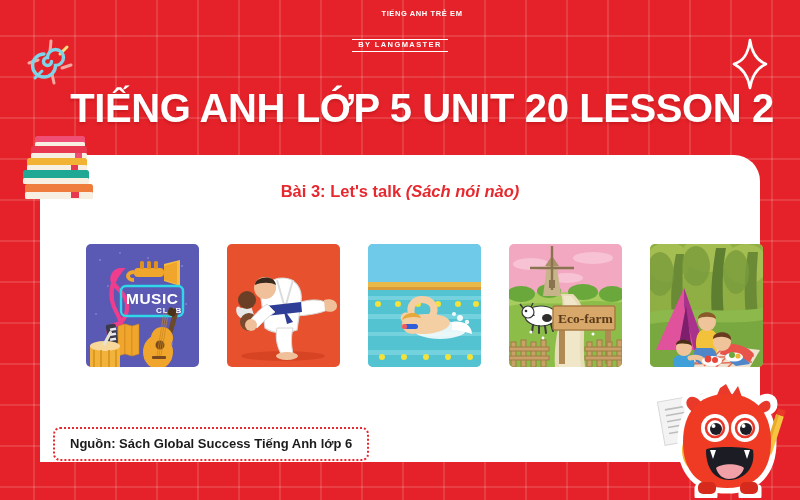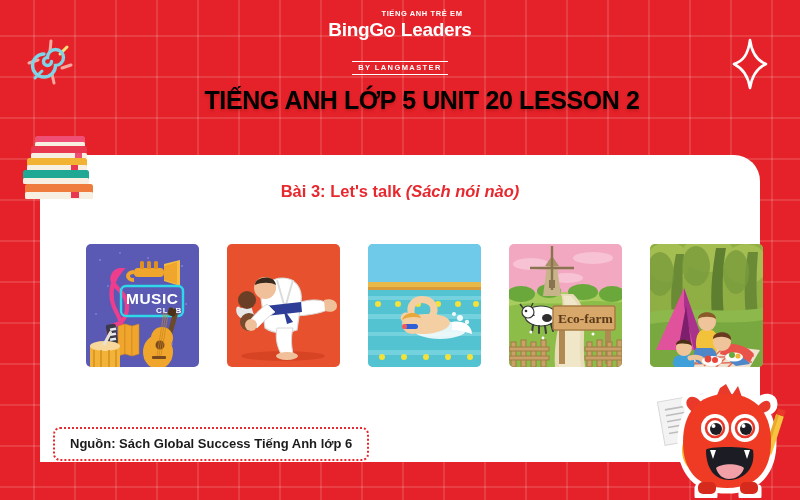--- a/index.html
+++ b/index.html
@@ -54,22 +54,22 @@
     letter-spacing: 1.4px;
     border-top: 1.5px solid #fff;
     border-bottom: 1.5px solid #fff;
     padding: 1.5px 6px;
     line-height: 1.1;
   }
   
   #title {
     position: absolute; top: 86px; left: 0; right: 0;
     text-align: center; z-index: 6;
-    color: #000000;
-    font-size: 25px; font-weight: bold;
+    color: #ffffff;
+    font-size: 40px; font-weight: bold;
     letter-spacing: -0.4px;
     text-shadow: 0 2px 3px rgba(120,0,0,0.25);
     white-space: nowrap;
     margin-left: 44px;
   }
   
   #card {
     position: absolute;
     left: 40px; top: 155px;
     width: 720px; height: 307px;
@@ -219,21 +219,20 @@
 
       <path d="M46 80 C46 76 88 76 93 80 C96 100 82 110 69 110 C55 110 46 99 46 80 Z" fill="#1c1c24"></path>
       <path d="M50 80 L56 80 L53 89 Z" fill="#ffffff"></path>
       <path d="M84 80 L90 80 L87 89 Z" fill="#ffffff"></path>
       <path d="M56 98 C62 93 78 93 84 98 C82 106 74 109 69 109 C63 109 58 105 56 98 Z" fill="#f2a0a8"></path>
     </g>
   </svg>
 
   <div id="logo">
     <div class="kicker">TIẾNG ANH TRẺ EM</div>
-    <div class="wordmark"><span>BingG</span><span class="ring"></span> <span>Leaders</span></div>
     <div class="byline">BY LANGMASTER</div>
   </div>
 
   <div id="title">TIẾNG ANH LỚP 5 UNIT 20 LESSON 2</div>
 
   <div id="card">
 
     <div id="subtitle"><span class="b">Bài 3: Let's talk</span> <span class="i">(Sách nói nào)</span></div>
 
     <div id="picrow">

